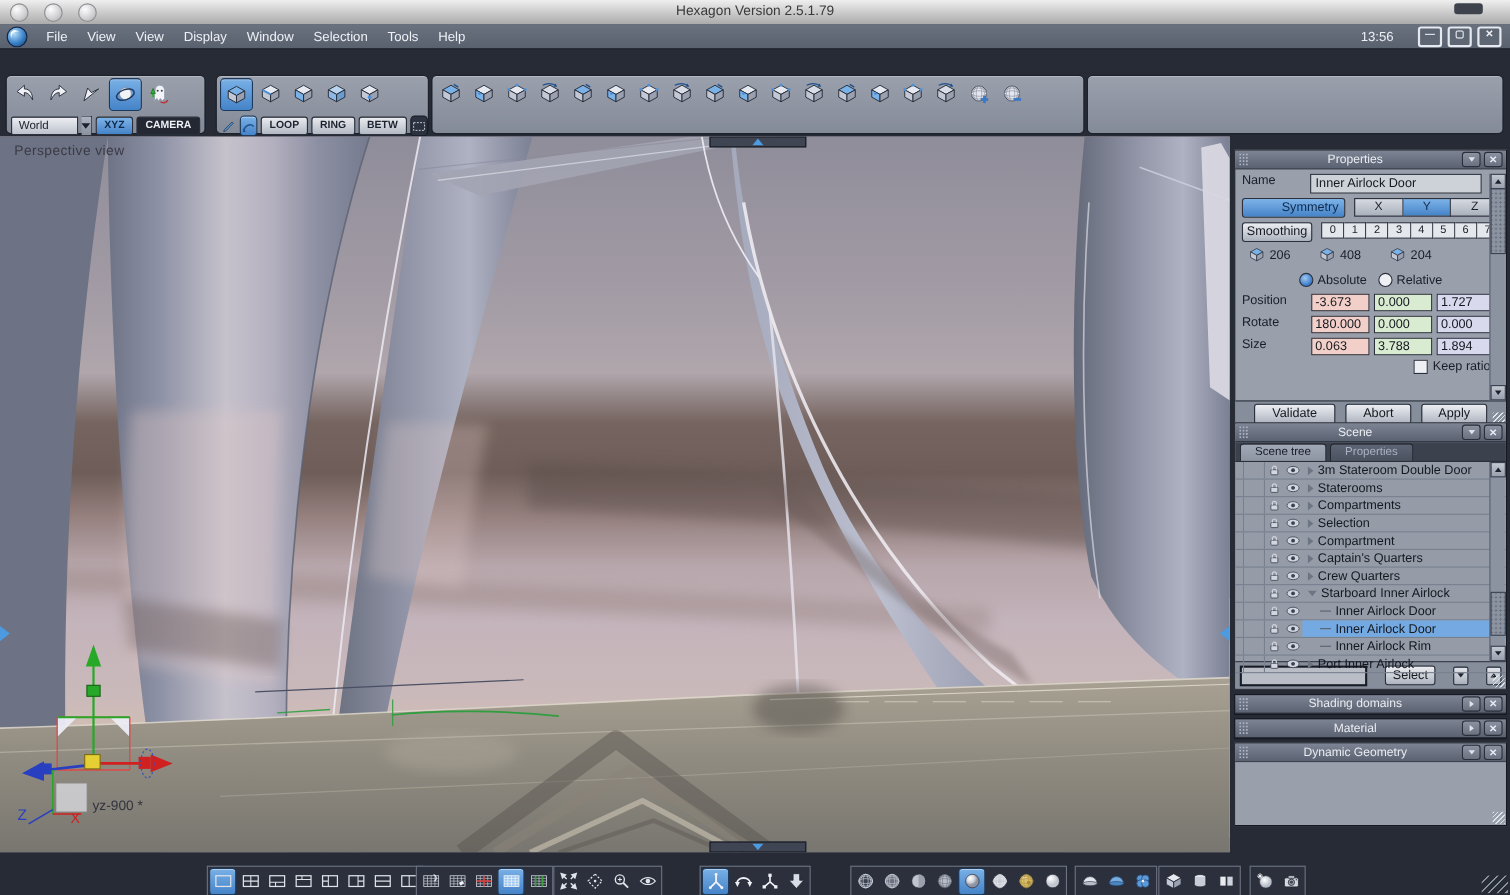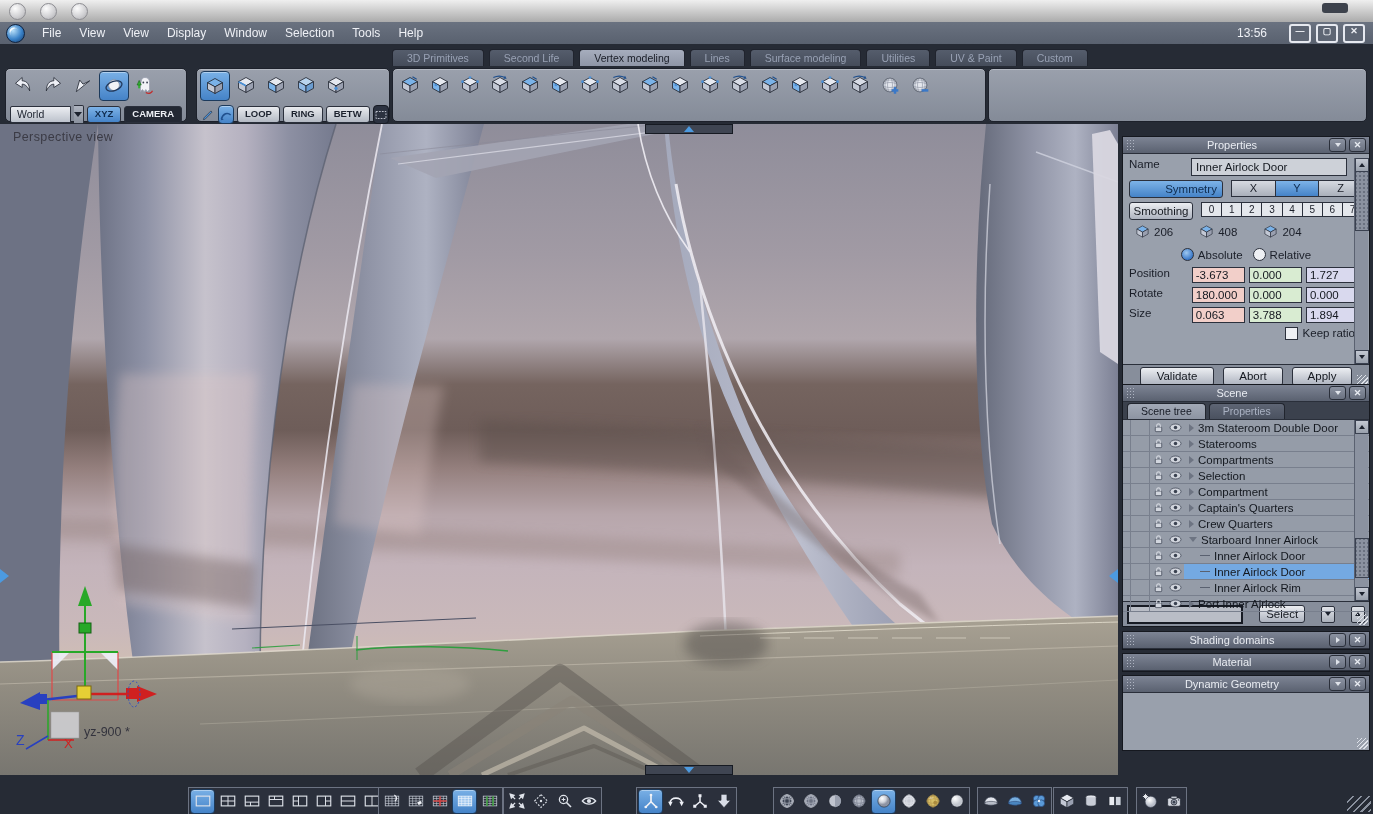--- a/index.html
+++ b/index.html
@@ -145,20 +145,21 @@
 </style>
 </head>
 <body>
 
 <div id="app">
 
   <div class="titlebar">
     <div class="tl-dot" style="left:9px"></div>
     <div class="tl-dot" style="left:40px"></div>
     <div class="tl-dot" style="left:71px"></div>
+    <div class="win-title">Hexagon Version 2.5.1.79</div>
     <div class="tb-widget"></div>
   </div>
 
   <div class="menubar">
     <span class="logo"></span>
     <span id="menu-items" style="display:flex">
         <span class="menu-item">File</span>
         <span class="menu-item">View</span>
         <span class="menu-item">View</span>
         <span class="menu-item">Display</span>
@@ -167,32 +168,20 @@
         <span class="menu-item">Tools</span>
         <span class="menu-item">Help</span>
       </span>
     <span class="mb-spacer"></span>
     <span class="clock">13:56</span>
     <span class="winbtn">—</span>
     <span class="winbtn">▢</span>
     <span class="winbtn">✕</span>
   </div>
 
-  <div class="tabrow">
-    <div class="tabs" id="tabs">
-        <div class="tab">3D Primitives</div>
-        <div class="tab">Second Life</div>
-        <div class="tab active">Vertex modeling</div>
-        <div class="tab">Lines</div>
-        <div class="tab">Surface modeling</div>
-        <div class="tab">Utilities</div>
-        <div class="tab">UV &amp; Paint</div>
-        <div class="tab">Custom</div>
-      </div>
-  </div>
 
   <div class="toolzone">
     <div class="tgroup" style="left:5px;width:180px">
       <div class="irow" id="g1icons">
           <div class="chip ">
             <svg viewBox="0 0 24 24" width="20" height="20">
               <path d="M3,10 L11,3 L11,7 C17,7 20,12 20,19 C17,13 14,11 11,11 L11,15 Z" fill="#eef0f6" stroke="#232833"></path>
             </svg>
           </div>
           <div class="chip ">

